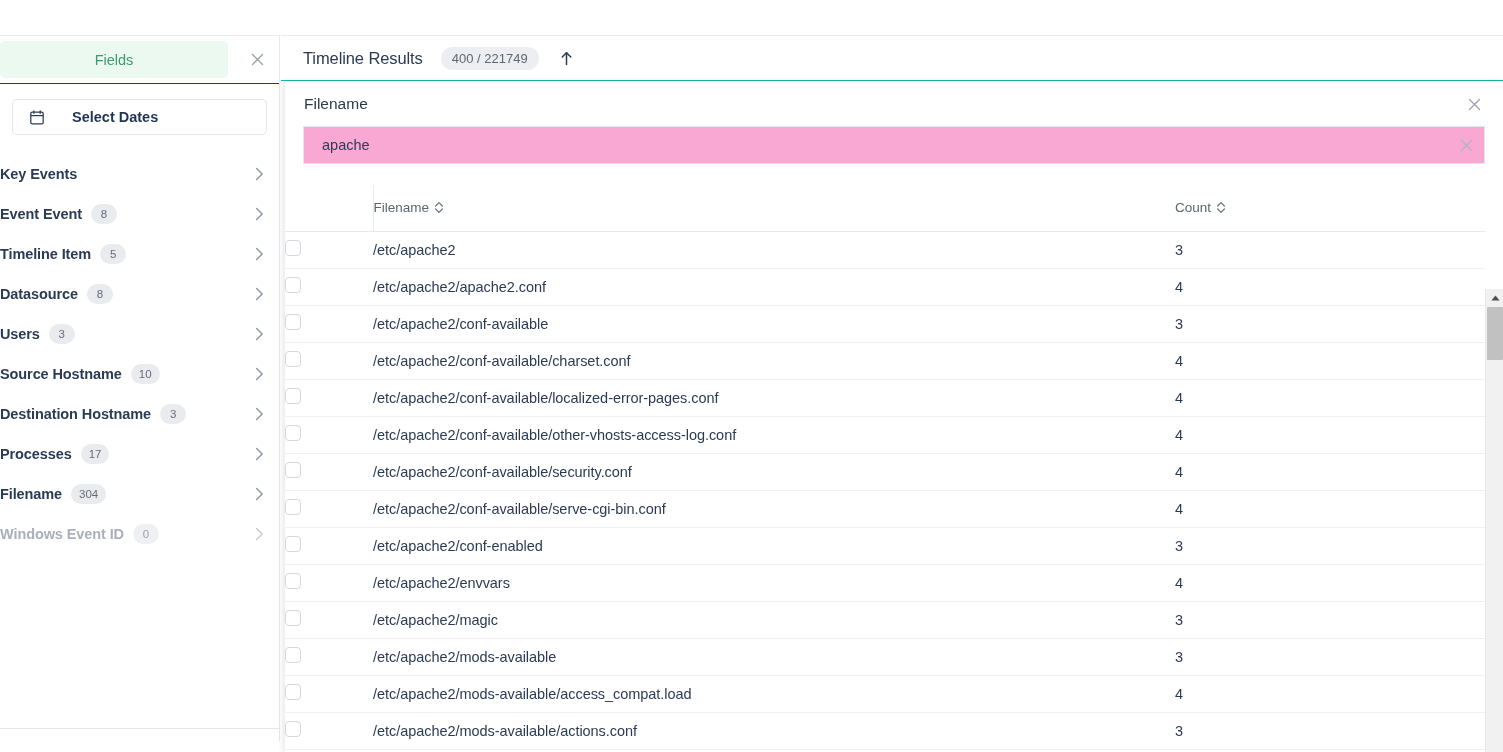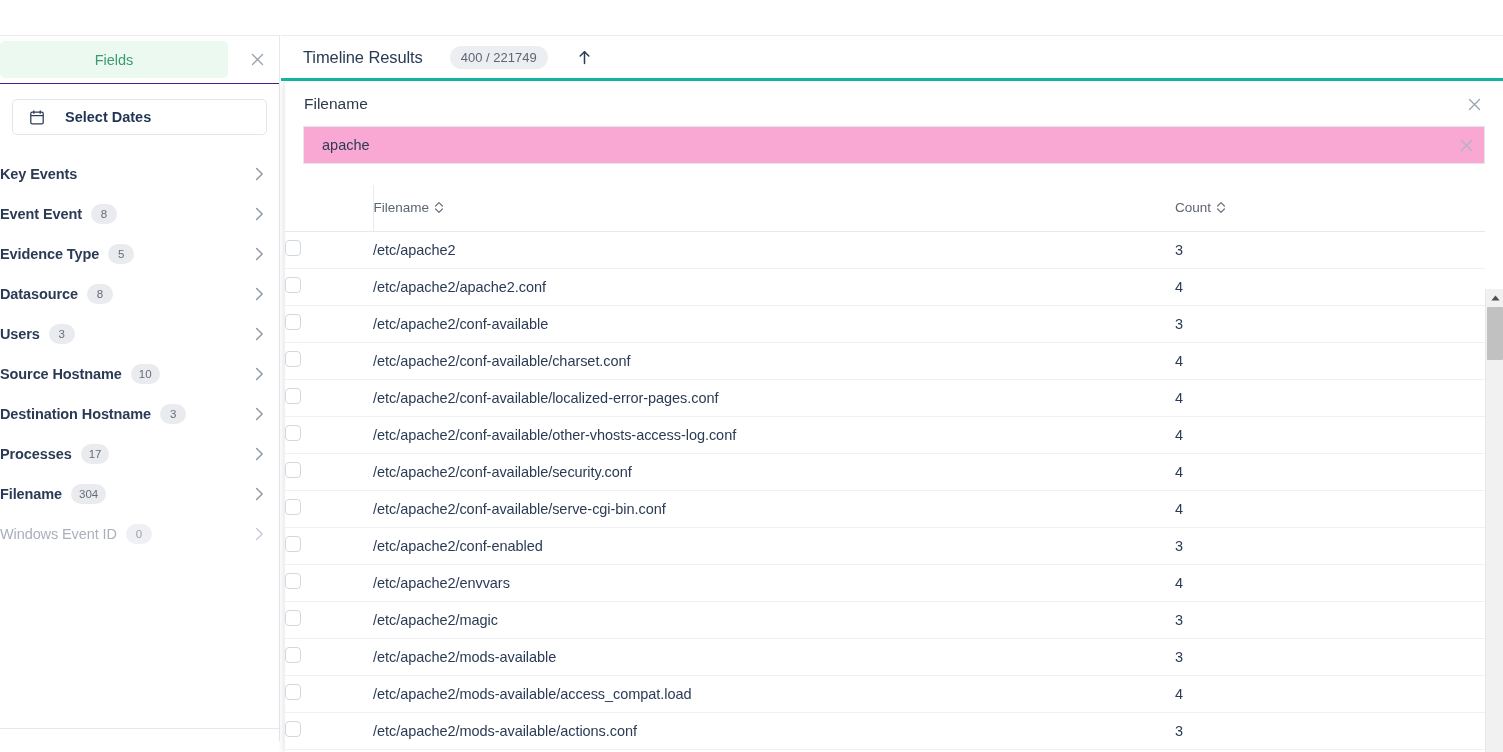--- a/index.html
+++ b/index.html
@@ -59,21 +59,21 @@
   .sb-tabclose svg { display:block; }
 
   .sb-datesbox {
     margin: 15px 12px 0 12px;
     height: 36px;
     border: 1px solid #e2e5e9;
     border-radius: 5px;
     display: flex;
     align-items: center;
     padding-left: 17px;
-    gap: 21px;
+    gap: 28px;
     background: #fff;
   }
   .sb-datesbox .lbl {
     font-size: 14.5px;
     color: #1f3352;
     font-weight: 600;
   }
 
   .sb-list { margin-top: 19px; }
   .sb-item {
@@ -82,21 +82,21 @@
     align-items: center;
     padding: 0 12px 0 0;
     position: relative;
   }
   .sb-item .name {
     font-size: 14.5px;
     color: #2b3b55;
     font-weight: 600;
     letter-spacing: -0.1px;
   }
-  .sb-item.dim .name { color: #a9b0bb; font-weight: 400; }
+  .sb-item.dim .name { color: #a9b0bb; font-weight: 700; }
   .sb-badge {
     margin-left: 9px;
     min-width: 26px;
     height: 20px;
     padding: 0 8px;
     border-radius: 10px;
     background: #e9ebef;
     color: #656d78;
     font-size: 11.5px;
     display: flex; align-items: center; justify-content: center;
@@ -118,26 +118,26 @@
     border-top: 1px solid #e6e8ec;
   }
 
   
   #mainhead {
     position: absolute;
     left: 281px; top: 35px;
     width: 1222px;
     height: 46px;
     border-top: 1px solid #e9ebee;
-    border-bottom: 3px solid #14b8a6;
+    border-bottom: 1px solid #14b8a6;
     background: #fff;
     display: flex;
     align-items: center;
     padding-left: 22px;
-    gap: 27px;
+    gap: 18px;
   }
   #mainhead .title {
     font-size: 16.5px;
     color: #2b3b55;
     letter-spacing: -0.1px;
   }
   #mainhead .countbadge {
     height: 23px;
     padding: 0 11px;
     border-radius: 12px;
@@ -331,21 +331,21 @@
         <div class="sb-item">
           <span class="name txt">Event Event</span>
           <span class="sb-badge txt">8</span>
           <span class="sb-chev">
             <svg width="9" height="14" viewBox="0 0 9 14" fill="none" stroke="currentColor" stroke-width="1.4" stroke-linecap="round" stroke-linejoin="round">
               <path d="M1.6 1.4 L7.2 7 L1.6 12.6"></path>
             </svg>
           </span>
         </div>
         <div class="sb-item">
-          <span class="name txt">Evidence Type</span>
+          <span class="name txt">Timeline Item</span>
           <span class="sb-badge txt">5</span>
           <span class="sb-chev">
             <svg width="9" height="14" viewBox="0 0 9 14" fill="none" stroke="currentColor" stroke-width="1.4" stroke-linecap="round" stroke-linejoin="round">
               <path d="M1.6 1.4 L7.2 7 L1.6 12.6"></path>
             </svg>
           </span>
         </div>
         <div class="sb-item">
           <span class="name txt">Datasource</span>
           <span class="sb-badge txt">8</span>

